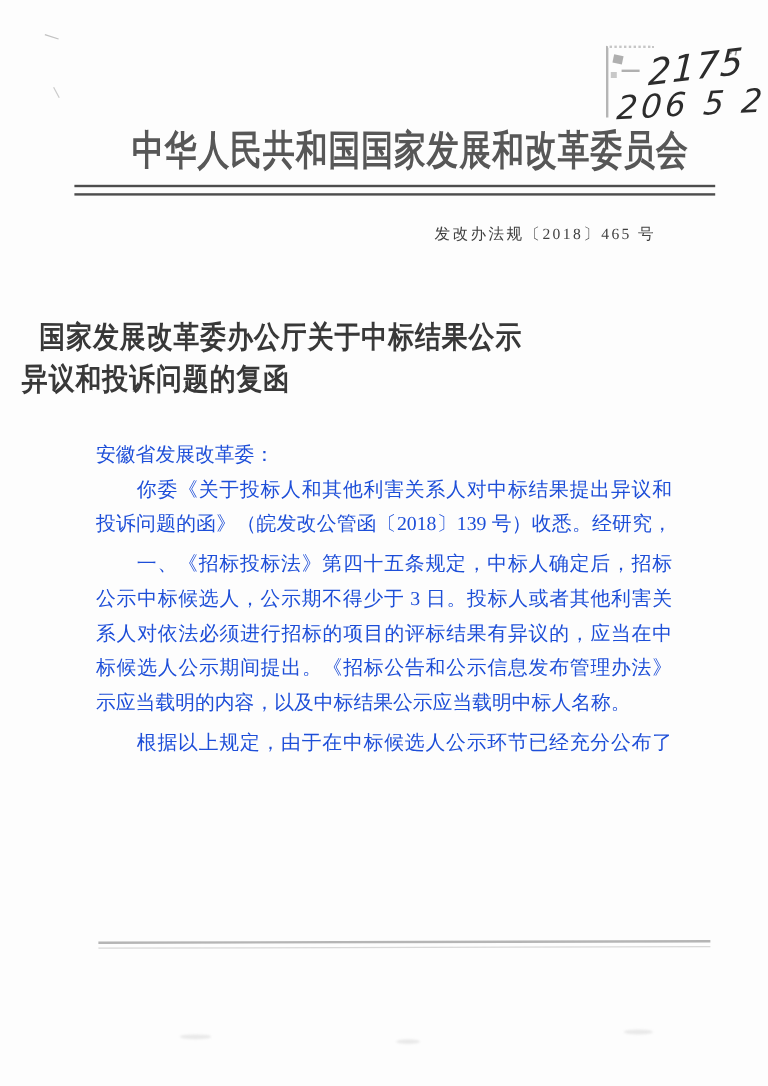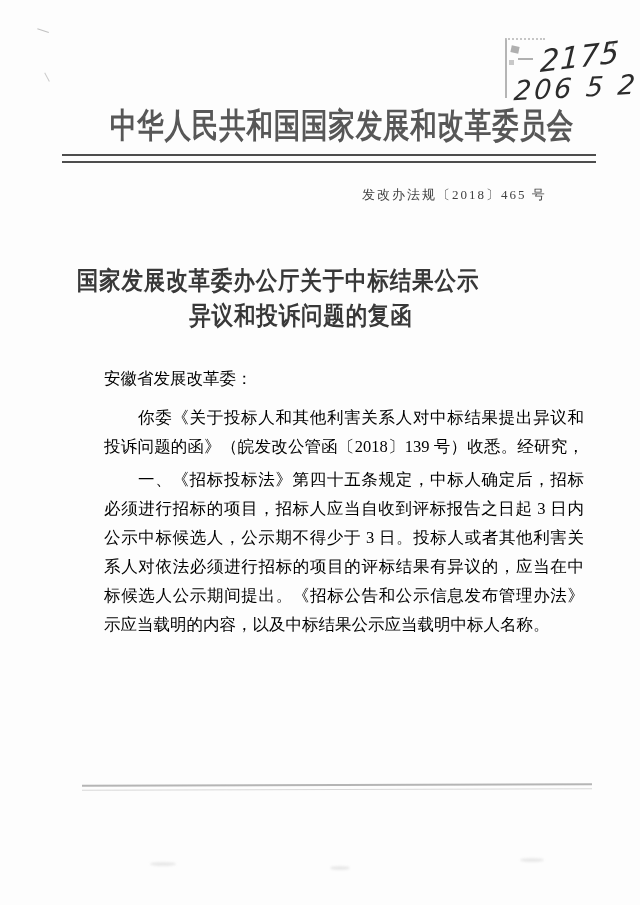--- a/index.html
+++ b/index.html
@@ -44,38 +44,38 @@
   }
   .rule{
     position:absolute;top:154px;left:62px;width:534px;height:5px;
     border-top:2px solid #4d4d4d;border-bottom:2px solid #4d4d4d;
   }
   .doc-number{
     position:absolute;top:186px;left:362px;
     font-size:13px;color:#414141;letter-spacing:2px;white-space:nowrap;
   }
   
-  .doc-title{position:absolute;left:0;width:556px;text-align:center;}
+  .doc-title{position:absolute;left:0;width:556px;}
   .doc-title span{
     display:inline-block;transform:scaleX(0.86);transform-origin:center;
     font-size:25px;font-weight:bold;color:#383838;white-space:nowrap;letter-spacing:1px;
   }
   .title-1{top:264px;}
-  .title-2{top:299px;padding-left:23px;}
+  .title-2{top:299px;}
   
   .body-text{
-    position:absolute;top:364px;left:104px;width:480px;
-    font-size:16.5px;color:#000000;
+    position:absolute;top:364px;left:80px;width:480px;
+    font-size:16.5px;color:#1d4ed8;
   }
   .line{line-height:29px;height:29px;white-space:nowrap;}
   .line.justify{
     white-space:normal;overflow:hidden;
     text-align:justify;text-align-last:justify;text-justify:inter-character;
   }
-  .line.indent{text-indent:34px;margin-top:10px;}
+  .line.indent{text-indent:34px;}
   .line.p-break{margin-top:4px;}
   
   .footer-rule{
     position:absolute;top:784px;left:82px;width:510px;height:3px;
     border-top:2px solid #b5b5b5;border-bottom:1px solid #d8d8d8;
     transform:rotate(-0.15deg);
   }
 </style>
 </head>
 <body>
@@ -103,25 +103,25 @@
   </div>
   <div class="doc-title title-2">
     <span>异议和投诉问题的复函</span>
   </div>
 
   <div class="body-text">
       <div class="line">安徽省发展改革委：</div>
       <div class="line indent justify">你委《关于投标人和其他利害关系人对中标结果提出异议和</div>
       <div class="line justify">投诉问题的函》（皖发改公管函〔2018〕139 号）收悉。经研究，</div>
       <div class="line indent justify p-break">一、《招标投标法》第四十五条规定，中标人确定后，招标</div>
-      <div class="line justify">必须进行招标的项目，招标人应当自收到评标报告之日起 3 日内</div>
       <div class="line justify">公示中标候选人，公示期不得少于 3 日。投标人或者其他利害关</div>
       <div class="line justify">系人对依法必须进行招标的项目的评标结果有异议的，应当在中</div>
       <div class="line justify">标候选人公示期间提出。《招标公告和公示信息发布管理办法》</div>
       <div class="line">示应当载明的内容，以及中标结果公示应当载明中标人名称。</div>
+      <div class="line indent justify p-break">根据以上规定，由于在中标候选人公示环节已经充分公布了</div>
     </div>
 
   <div class="footer-rule"></div>
 
   <div class="speckle sp1"></div>
   <div class="speckle sp2"></div>
   <div class="speckle sp3"></div>
 
 </div>
 

